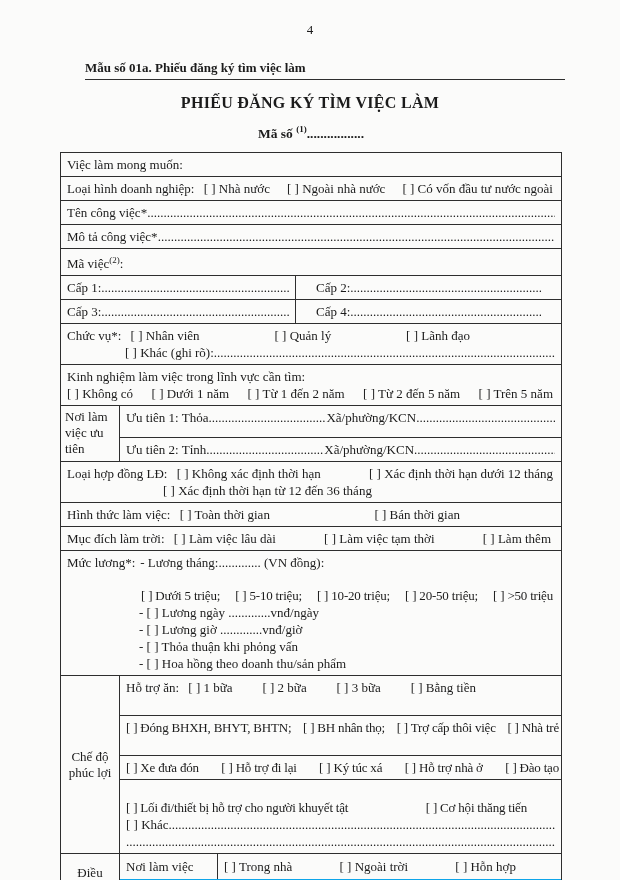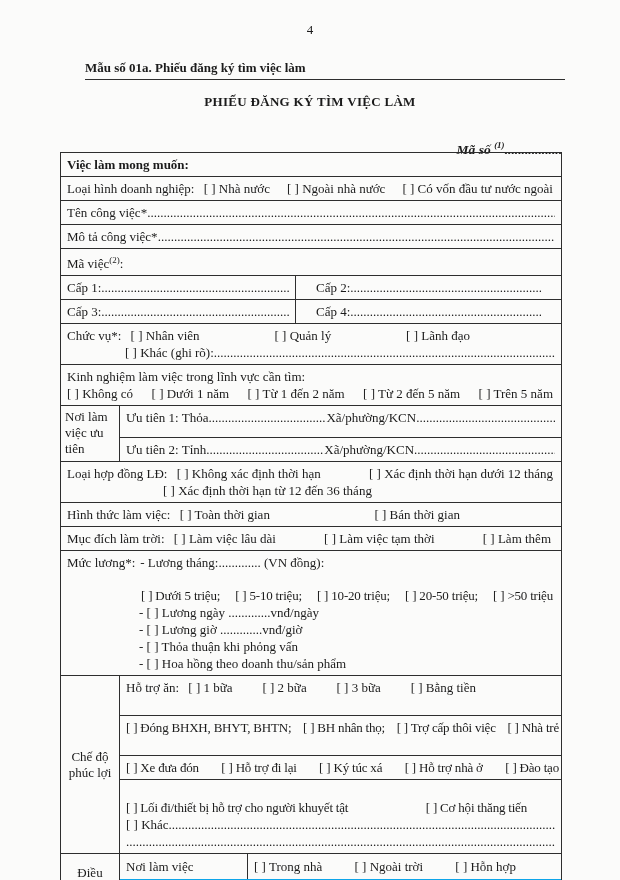--- a/index.html
+++ b/index.html
@@ -12,53 +12,53 @@
     font-size: 13px;
   }
   .page-num { position:absolute; top:22px; left:0; width:100%; text-align:center; }
   .form-label {
     position:absolute; left:85px; top:60px; width:480px;
     font-weight:bold; padding-bottom:3px;
     border-bottom:1.5px solid #2e2e2e;
   }
   .doc-title {
     position:absolute; top:94px; left:0; width:100%;
-    text-align:center; font-weight:bold; font-size:13px; letter-spacing:0.3px;
+    text-align:center; font-weight:bold; font-size:16px; letter-spacing:0.3px;
   }
   .code-line {
-    position:absolute; top:140px; left:60px; width:502px;
-    text-align:right; font-weight:bold; font-size:13.5px;font-style:italic;
+    position:absolute; top:124px; left:60px; width:502px;
+    text-align:center; font-weight:bold; font-size:13.5px;
   }
   .code-line sup { font-size:9px; }
   .form-table {
     position:absolute; left:60px; top:152px; width:502px;
     border:1.6px solid #2e2e2e;
   }
   .row { border-top:1px solid #2e2e2e; padding:3px 6px; line-height:17px; overflow:hidden; }
   .row.first { border-top:none; }
   .row.nopad { padding:0; }
-  .bold { font-weight:bold; }
+  .bold { font-weight:normal; }
   .fl { display:flex; align-items:baseline; white-space:nowrap; overflow:hidden;font-family:Liberation Serif, serif; }
   .sb { justify-content:space-between; }
   .grp > span + span { margin-left:6px; }
   .dots { flex:1 1 auto; overflow:hidden; white-space:nowrap; }
   sup { font-size:9px; }
   
   .cells { display:flex; }
   .cell-l { width:234px; padding:3px 6px; overflow:hidden; }
   .cell-r { flex:1; border-left:1px solid #2e2e2e; padding:3px 20px; overflow:hidden; }
   
   .side-row { display:flex; }
   .side-cell { width:58px; padding:3px 4px; line-height:16px; overflow:hidden; }
   .side-cell.center { display:flex; align-items:center; justify-content:center; text-align:center; }
   .side-main { flex:1; border-left:1px solid #2e2e2e; overflow:hidden; }
   .sub-row { padding:3px 6px; line-height:17px; overflow:hidden; }
   .sub-row + .sub-row { border-top:1px solid #2e2e2e; }
   
-  .cond-line { display:flex;gap:30px; }
+  .cond-line { display:flex; }
   .cond-line + .cond-line { border-top:3px solid #0ea5e9; }
   .cond-label { width:97px; padding:4px 6px; overflow:hidden; white-space:nowrap; }
   .cond-opts { flex:1; border-left:1px solid #2e2e2e; padding:4px 6px; display:flex;
                justify-content:space-between; white-space:nowrap; overflow:hidden; }
   .tight { letter-spacing:-0.2px;margin-top:16px; }
 </style>
 </head>
 <body>
 
 <div class="page-num">4</div>

